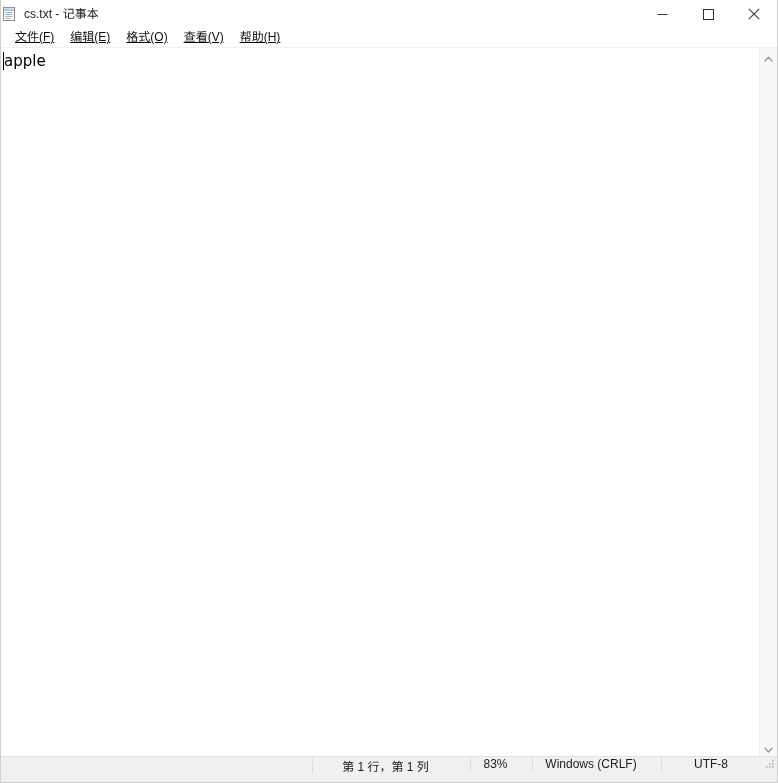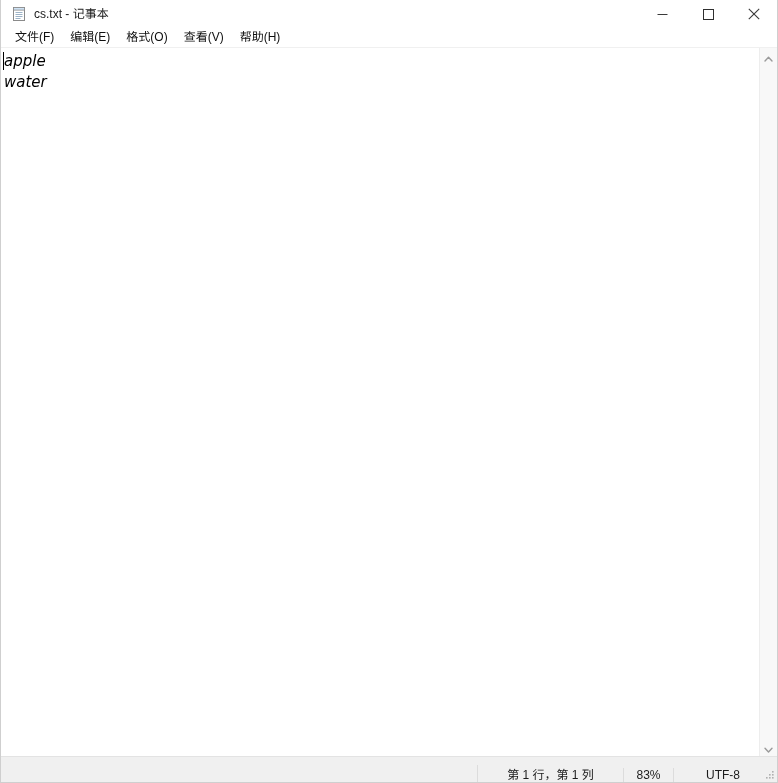--- a/index.html
+++ b/index.html
@@ -35,21 +35,21 @@
     min-height: 28px;
     background: #ffffff;
     display: flex;
     align-items: center;
     position: relative;
     user-select: none;
   }
   #title-left {
     display: flex;
     align-items: center;
-    padding-left: 10px;
+    padding-left: 0;
     gap: 7px;
     flex: 1;
     min-width: 0;
   }
   .app-icon {
     width: 16px;
     height: 16px;
     display: block;
     flex: none;
   }
@@ -79,20 +79,21 @@
 
   
   #menubar {
     height: 19px;
     min-height: 19px;
     background: #ffffff;
     display: flex;
     padding-left: 6px;
     border-bottom: 1px solid #f0f0f0;
     user-select: none;
+    text-decoration: underline;
   }
   .menu-item {
     font-size: 12px;
     color: #101010;
     line-height: 19px;
     padding: 0 8px;
     white-space: nowrap;
     cursor: default;
   }
 
@@ -120,21 +121,20 @@
     height: 18px;
     background: #000000;
   }
   .text-line {
     font-family: "DejaVu Sans", "Liberation Sans", sans-serif;
     font-size: 15px;
     line-height: 21px;
     color: #000000;
     white-space: pre;
     height: 21px;
-    font-style: italic;
   }
 
   
   #scrollbar {
     width: 17px;
     min-width: 17px;
     background: #f8f8f8;
     border-left: 1px solid #ededed;
     display: flex;
     flex-direction: column;
@@ -163,24 +163,25 @@
     background: #cdcdcd;
   }
 
   
   #statusbar {
     height: 25px;
     min-height: 25px;
     background: #f0f0f0;
     border-top: 1px solid #e3e3e3;
     display: flex;
-    align-items: flex-end;
+    align-items: flex-start;
     justify-content: flex-end;
     user-select: none;
     position: relative;
+    gap: 12px;
   }
   .status-cell {
     display: flex;
     align-items: center;
     justify-content: center;
     font-size: 12px;
     color: #1c1c1c;
     border-left: 1px solid #dcdcdc;
     white-space: nowrap;
     box-sizing: border-box;
@@ -252,21 +253,20 @@
     <div class="menu-item">格式(O)</div>
     <div class="menu-item">查看(V)</div>
     <div class="menu-item">帮助(H)</div>
   </div>
 
   <div id="editor-area">
 
     <div id="textarea">
       <div id="caret"></div>
       <div class="text-line">apple</div>
-      <div class="text-line">water</div>
     </div>
 
     <div id="scrollbar">
       <div class="sb-arrow">
         <span>
           <svg width="9" height="6" viewBox="0 0 9 6" xmlns="http://www.w3.org/2000/svg">
             <path d="M1 5 L4.5 1.3 L8 5" fill="none" stroke="#9a9a9a" stroke-width="1.4" stroke-linecap="round" stroke-linejoin="round"></path>
           </svg>
         </span>
       </div>
@@ -279,20 +279,21 @@
             <path d="M1 1.3 L4.5 5 L8 1.3" fill="none" stroke="#9a9a9a" stroke-width="1.4" stroke-linecap="round" stroke-linejoin="round"></path>
           </svg>
         </span>
       </div>
     </div>
   </div>
 
   <div id="statusbar">
     <div class="status-cell" id="status-pos">第 1 行，第 1 列</div>
     <div class="status-cell" id="status-zoom">83%</div>
+    <div class="status-cell" id="status-eol">Windows (CRLF)</div>
     <div class="status-cell" id="status-enc">UTF-8</div>
     <div id="resize-grip">
       <svg width="12" height="12" viewBox="0 0 12 12" xmlns="http://www.w3.org/2000/svg">
         <g fill="#b0b0b0">
           <rect x="9" y="3" width="1.6" height="1.6"></rect>
           <rect x="6" y="6" width="1.6" height="1.6"></rect>
           <rect x="9" y="6" width="1.6" height="1.6"></rect>
           <rect x="3" y="9" width="1.6" height="1.6"></rect>
           <rect x="6" y="9" width="1.6" height="1.6"></rect>
           <rect x="9" y="9" width="1.6" height="1.6"></rect>

